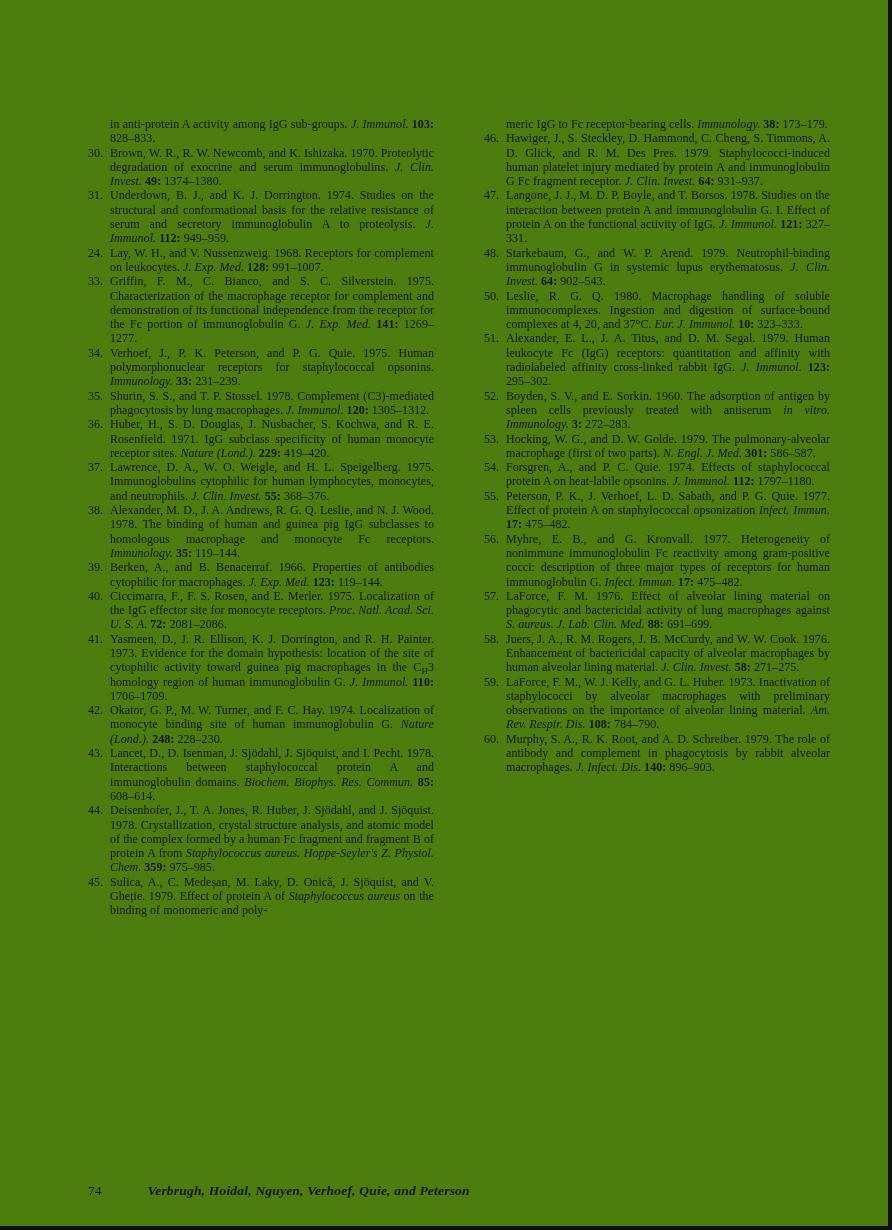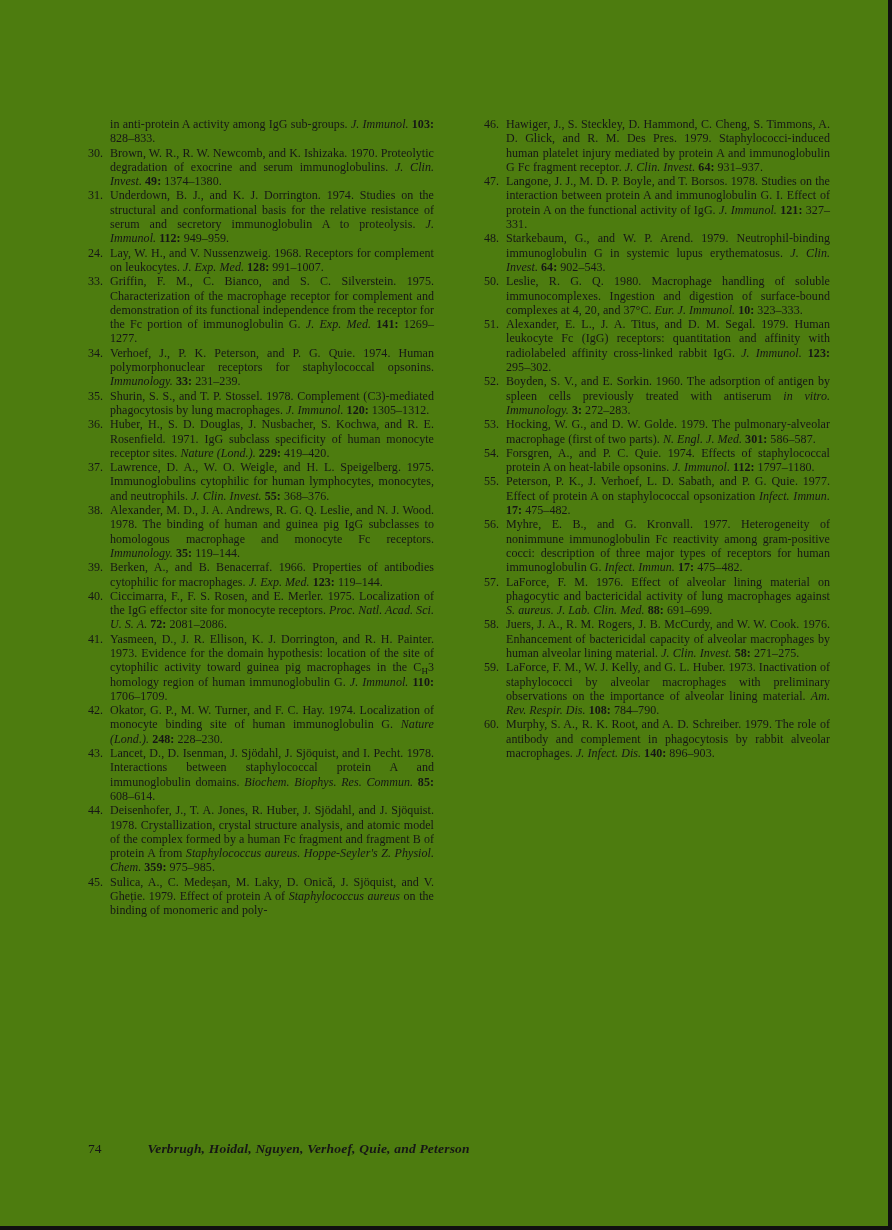--- a/index.html
+++ b/index.html
@@ -20,21 +20,21 @@
     width:346px; font-size:12px; line-height:14.3px;
     text-align:justify; letter-spacing:0.05px;
   }
   .ref { padding-left:22px; text-indent:-22px; }
   .ref.cont { text-indent:0; }
   .refnum { display:inline-block; width:22px; text-indent:0; }
   .it { font-style:italic; }
   .bd { font-weight:bold; }
   .sb { vertical-align:sub; font-size:9px; line-height:0; }
   .footer {
-    position:absolute; left:88px; top:1141px; width:742px;
+    position:absolute; left:88px; top:1183px; width:742px;
     display:flex; align-items:flex-end;
   }
   .pagenum { font-size:13.5px; }
   .authors {
     margin-left:46px; font-size:13.5px;
     font-weight:bold; font-style:italic; letter-spacing:0.2px;
   }
   .edge-right { position:absolute; right:0; top:0; width:4px; height:100%; background:#101010; }
   .edge-bottom { position:absolute; left:0; bottom:0; width:100%; height:4px; background:#101010; }
 </style>
@@ -43,34 +43,35 @@
 
 <div class="page">
 
   <div class="columns">
     <div class="col">
         <div class="ref cont"><span>in anti-protein A activity among IgG sub-groups. </span><span class="it">J. Immunol. </span><span class="bd">103:</span><span> 828–833.</span></div>
         <div class="ref"><span class="refnum">30.</span><span>Brown, W. R., R. W. Newcomb, and K. Ishizaka. 1970. Proteolytic degradation of exocrine and serum immunoglobulins. </span><span class="it">J. Clin. Invest. </span><span class="bd">49:</span><span> 1374–1380.</span></div>
         <div class="ref"><span class="refnum">31.</span><span>Underdown, B. J., and K. J. Dorrington. 1974. Studies on the structural and conformational basis for the relative resistance of serum and secretory immunoglobulin A to proteolysis. </span><span class="it">J. Immunol. </span><span class="bd">112:</span><span> 949–959.</span></div>
         <div class="ref"><span class="refnum">24.</span><span>Lay, W. H., and V. Nussenzweig. 1968. Receptors for complement on leukocytes. </span><span class="it">J. Exp. Med. </span><span class="bd">128:</span><span> 991–1007.</span></div>
         <div class="ref"><span class="refnum">33.</span><span>Griffin, F. M., C. Bianco, and S. C. Silverstein. 1975. Characterization of the macrophage receptor for complement and demonstration of its functional independence from the receptor for the Fc portion of immunoglobulin G. </span><span class="it">J. Exp. Med. </span><span class="bd">141:</span><span> 1269–1277.</span></div>
-        <div class="ref"><span class="refnum">34.</span><span>Verhoef, J., P. K. Peterson, and P. G. Quie. 1974. Human polymorphonuclear receptors for staphylococcal opsonins. </span><span class="it">Immunology. </span><span class="bd">33:</span><span> 231–239.</span></div>
+        <div class="ref"><span class="refnum">34.</span><span>Verhoef, J., P. K. Peterson, and P. G. Quie. 1975. Human polymorphonuclear receptors for staphylococcal opsonins. </span><span class="it">Immunology. </span><span class="bd">33:</span><span> 231–239.</span></div>
         <div class="ref"><span class="refnum">35.</span><span>Shurin, S. S., and T. P. Stossel. 1978. Complement (C3)-mediated phagocytosis by lung macrophages. </span><span class="it">J. Immunol. </span><span class="bd">120:</span><span> 1305–1312.</span></div>
         <div class="ref"><span class="refnum">36.</span><span>Huber, H., S. D. Douglas, J. Nusbacher, S. Kochwa, and R. E. Rosenfield. 1971. IgG subclass specificity of human monocyte receptor sites. </span><span class="it">Nature (Lond.). </span><span class="bd">229:</span><span> 419–420.</span></div>
         <div class="ref"><span class="refnum">37.</span><span>Lawrence, D. A., W. O. Weigle, and H. L. Speigelberg. 1975. Immunoglobulins cytophilic for human lymphocytes, monocytes, and neutrophils. </span><span class="it">J. Clin. Invest. </span><span class="bd">55:</span><span> 368–376.</span></div>
         <div class="ref"><span class="refnum">38.</span><span>Alexander, M. D., J. A. Andrews, R. G. Q. Leslie, and N. J. Wood. 1978. The binding of human and guinea pig IgG subclasses to homologous macrophage and monocyte Fc receptors. </span><span class="it">Immunology. </span><span class="bd">35:</span><span> 119–144.</span></div>
         <div class="ref"><span class="refnum">39.</span><span>Berken, A., and B. Benacerraf. 1966. Properties of antibodies cytophilic for macrophages. </span><span class="it">J. Exp. Med. </span><span class="bd">123:</span><span> 119–144.</span></div>
         <div class="ref"><span class="refnum">40.</span><span>Ciccimarra, F., F. S. Rosen, and E. Merler. 1975. Localization of the IgG effector site for monocyte receptors. </span><span class="it">Proc. Natl. Acad. Sci. U. S. A. </span><span class="bd">72:</span><span> 2081–2086.</span></div>
         <div class="ref"><span class="refnum">41.</span><span>Yasmeen, D., J. R. Ellison, K. J. Dorrington, and R. H. Painter. 1973. Evidence for the domain hypothesis: location of the site of cytophilic activity toward guinea pig macrophages in the C</span><span class="sb">H</span><span>3 homology region of human immunoglobulin G. </span><span class="it">J. Immunol. </span><span class="bd">110:</span><span> 1706–1709.</span></div>
         <div class="ref"><span class="refnum">42.</span><span>Okator, G. P., M. W. Turner, and F. C. Hay. 1974. Localization of monocyte binding site of human immunoglobulin G. </span><span class="it">Nature (Lond.). </span><span class="bd">248:</span><span> 228–230.</span></div>
         <div class="ref"><span class="refnum">43.</span><span>Lancet, D., D. Isenman, J. Sjödahl, J. Sjöquist, and I. Pecht. 1978. Interactions between staphylococcal protein A and immunoglobulin domains. </span><span class="it">Biochem. Biophys. Res. Commun. </span><span class="bd">85:</span><span> 608–614.</span></div>
         <div class="ref"><span class="refnum">44.</span><span>Deisenhofer, J., T. A. Jones, R. Huber, J. Sjödahl, and J. Sjöquist. 1978. Crystallization, crystal structure analysis, and atomic model of the complex formed by a human Fc fragment and fragment B of protein A from </span><span class="it">Staphylococcus aureus. Hoppe-Seyler's Z. Physiol. Chem. </span><span class="bd">359:</span><span> 975–985.</span></div>
         <div class="ref"><span class="refnum">45.</span><span>Sulica, A., C. Medeșan, M. Laky, D. Onică, J. Sjöquist, and V. Gheție. 1979. Effect of protein A of </span><span class="it">Staphylococcus aureus</span><span> on the binding of monomeric and poly-</span></div>
       </div>
     <div class="col">
+        <div class="ref cont"><span>meric IgG to Fc receptor-bearing cells. </span><span class="it">Immunology. </span><span class="bd">38:</span><span> 173–179.</span></div>
         <div class="ref"><span class="refnum">46.</span><span>Hawiger, J., S. Steckley, D. Hammond, C. Cheng, S. Timmons, A. D. Glick, and R. M. Des Pres. 1979. Staphylococci-induced human platelet injury mediated by protein A and immunoglobulin G Fc fragment receptor. </span><span class="it">J. Clin. Invest. </span><span class="bd">64:</span><span> 931–937.</span></div>
         <div class="ref"><span class="refnum">47.</span><span>Langone, J. J., M. D. P. Boyle, and T. Borsos. 1978. Studies on the interaction between protein A and immunoglobulin G. I. Effect of protein A on the functional activity of IgG. </span><span class="it">J. Immunol. </span><span class="bd">121:</span><span> 327–331.</span></div>
         <div class="ref"><span class="refnum">48.</span><span>Starkebaum, G., and W. P. Arend. 1979. Neutrophil-binding immunoglobulin G in systemic lupus erythematosus. </span><span class="it">J. Clin. Invest. </span><span class="bd">64:</span><span> 902–543.</span></div>
         <div class="ref"><span class="refnum">50.</span><span>Leslie, R. G. Q. 1980. Macrophage handling of soluble immunocomplexes. Ingestion and digestion of surface-bound complexes at 4, 20, and 37°C. </span><span class="it">Eur. J. Immunol. </span><span class="bd">10:</span><span> 323–333.</span></div>
         <div class="ref"><span class="refnum">51.</span><span>Alexander, E. L., J. A. Titus, and D. M. Segal. 1979. Human leukocyte Fc (IgG) receptors: quantitation and affinity with radiolabeled affinity cross-linked rabbit IgG. </span><span class="it">J. Immunol. </span><span class="bd">123:</span><span> 295–302.</span></div>
         <div class="ref"><span class="refnum">52.</span><span>Boyden, S. V., and E. Sorkin. 1960. The adsorption of antigen by spleen cells previously treated with antiserum </span><span class="it">in vitro. Immunology. </span><span class="bd">3:</span><span> 272–283.</span></div>
         <div class="ref"><span class="refnum">53.</span><span>Hocking, W. G., and D. W. Golde. 1979. The pulmonary-alveolar macrophage (first of two parts). </span><span class="it">N. Engl. J. Med. </span><span class="bd">301:</span><span> 586–587.</span></div>
         <div class="ref"><span class="refnum">54.</span><span>Forsgren, A., and P. C. Quie. 1974. Effects of staphylococcal protein A on heat-labile opsonins. </span><span class="it">J. Immunol. </span><span class="bd">112:</span><span> 1797–1180.</span></div>
         <div class="ref"><span class="refnum">55.</span><span>Peterson, P. K., J. Verhoef, L. D. Sabath, and P. G. Quie. 1977. Effect of protein A on staphylococcal opsonization </span><span class="it">Infect. Immun. </span><span class="bd">17:</span><span> 475–482.</span></div>
         <div class="ref"><span class="refnum">56.</span><span>Myhre, E. B., and G. Kronvall. 1977. Heterogeneity of nonimmune immunoglobulin Fc reactivity among gram-positive cocci: description of three major types of receptors for human immunoglobulin G. </span><span class="it">Infect. Immun. </span><span class="bd">17:</span><span> 475–482.</span></div>

